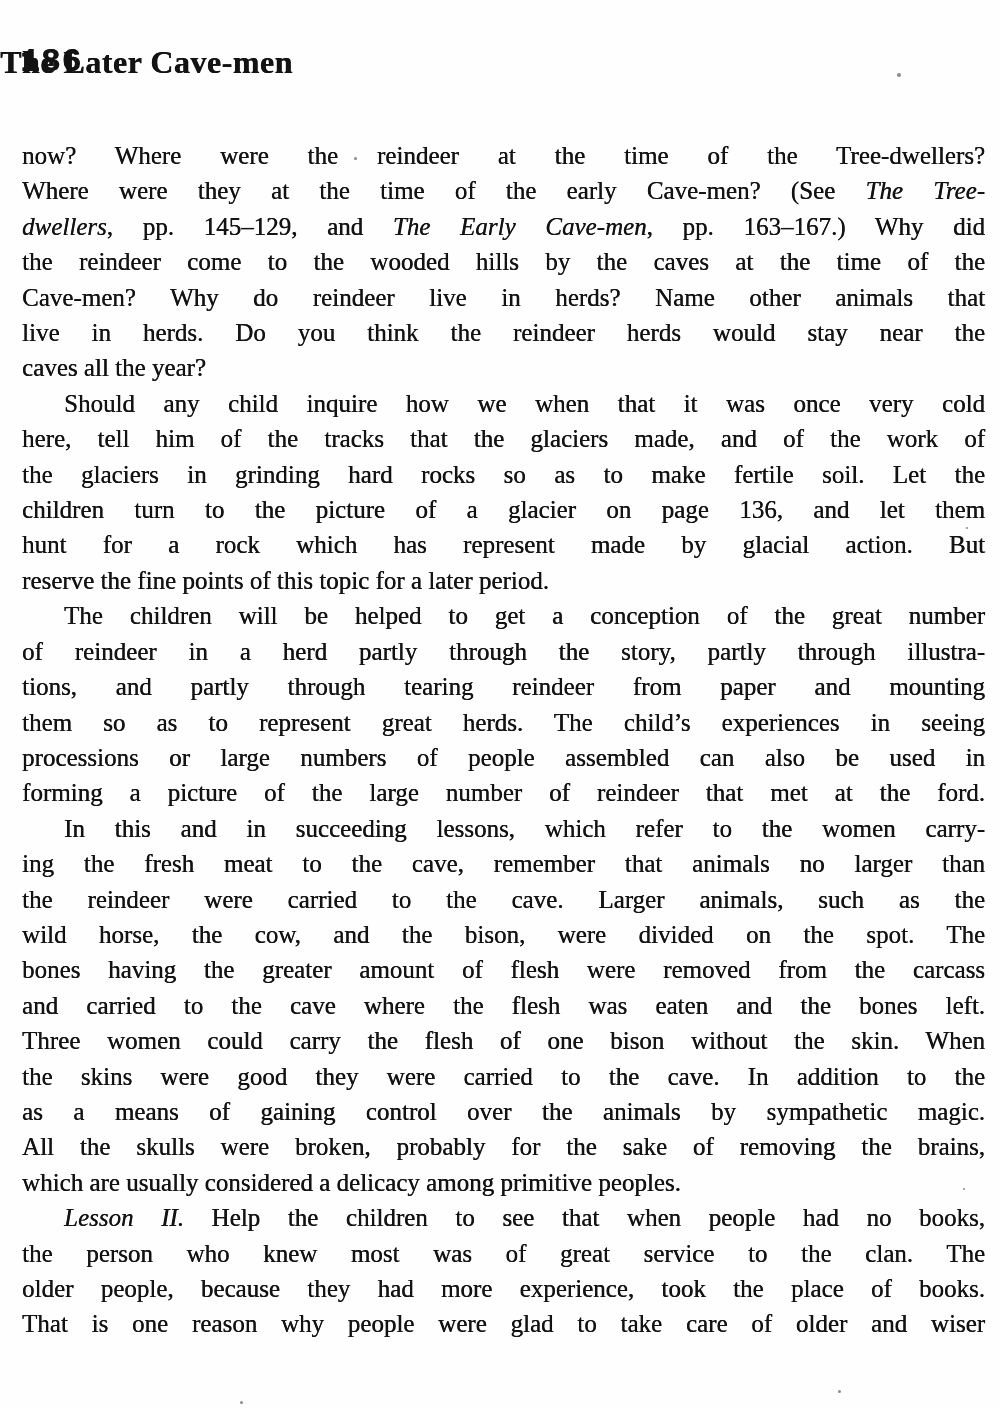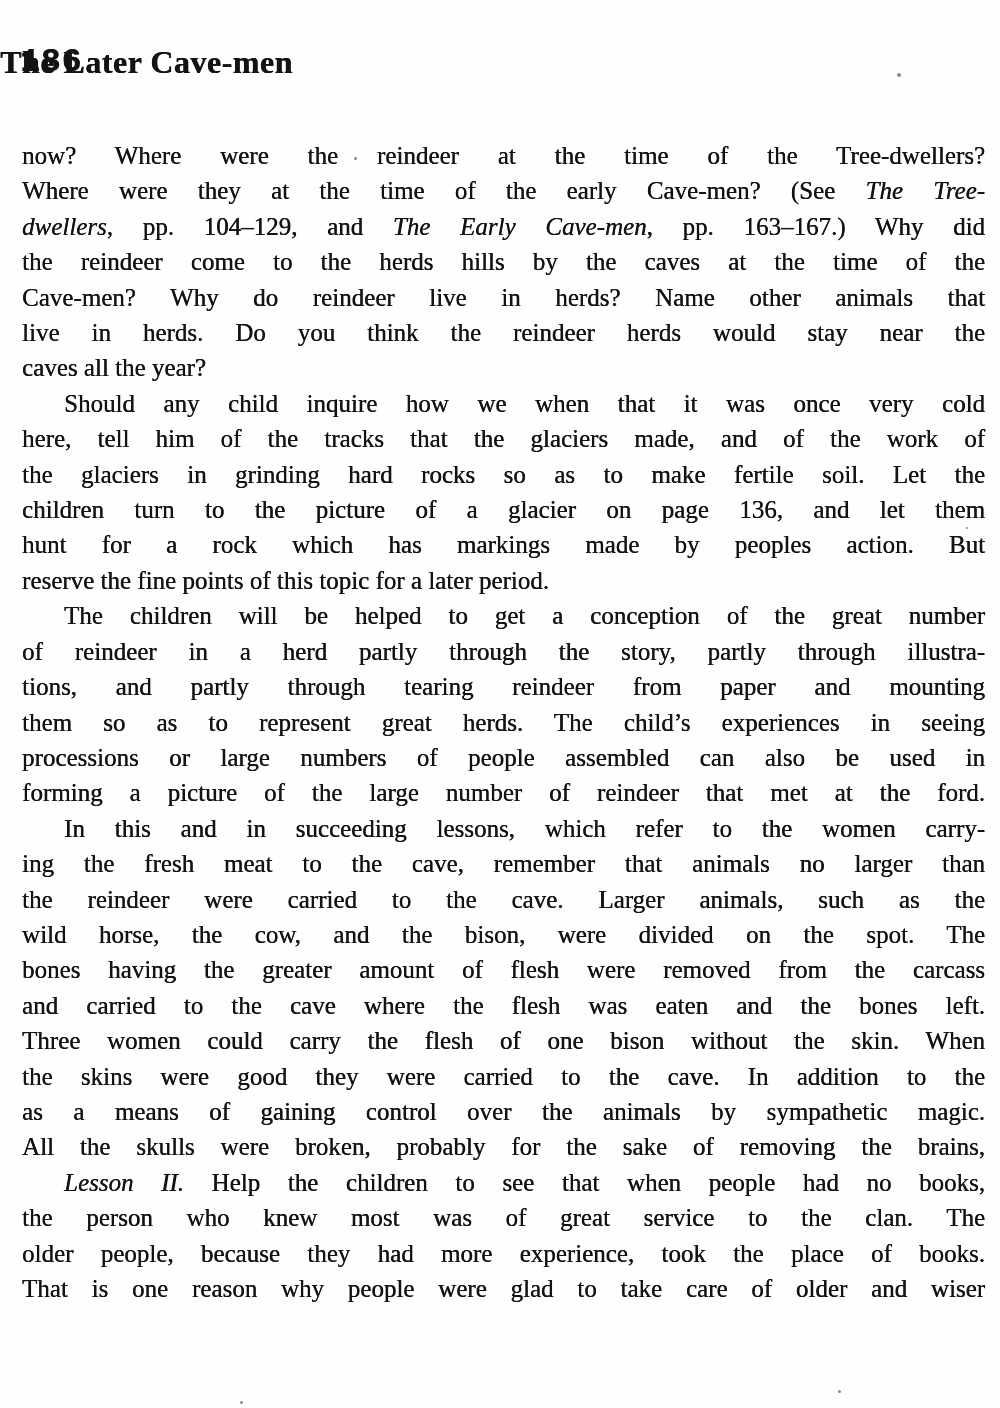--- a/index.html
+++ b/index.html
@@ -75,32 +75,32 @@
 <body>
 
 <div class="page">
   <div class="page-number">186</div>
   <div class="page-title">The Later Cave-men</div>
 
   <div class="page-body">
       <div class="para">
         <div class="line just"><span>now?  Where were the reindeer at the time of the Tree-dwellers?</span></div>
         <div class="line just"><span>Where were they at the time of the early Cave-men?  (See </span><span class="it">The Tree-</span></div>
-        <div class="line just"><span class="it">dwellers</span><span>, pp. 104–129, and </span><span class="it">The Early Cave-men</span><span>, pp. 163–167.)  Why did</span></div>
-        <div class="line just"><span>the reindeer come to the herds hills by the caves at the time of the</span></div>
+        <div class="line just"><span class="it">dwellers</span><span>, pp. 145–129, and </span><span class="it">The Early Cave-men</span><span>, pp. 163–167.)  Why did</span></div>
+        <div class="line just"><span>the reindeer come to the wooded hills by the caves at the time of the</span></div>
         <div class="line just"><span>Cave-men?  Why do reindeer live in herds?  Name other animals that</span></div>
         <div class="line just"><span>live in herds.  Do you think the reindeer herds would stay near the</span></div>
         <div class="line"><span>caves all the year?</span></div>
       </div>
       <div class="para indent">
         <div class="line just"><span>Should any child inquire how we when that it was once very cold</span></div>
         <div class="line just"><span>here, tell him of the tracks that the glaciers made, and of the work of</span></div>
         <div class="line just"><span>the glaciers in grinding hard rocks so as to make fertile soil.  Let the</span></div>
         <div class="line just"><span>children turn to the picture of a glacier on page 136, and let them</span></div>
-        <div class="line just"><span>hunt for a rock which has markings made by peoples action.  But</span></div>
+        <div class="line just"><span>hunt for a rock which has represent made by glacial action.  But</span></div>
         <div class="line"><span>reserve the fine points of this topic for a later period.</span></div>
       </div>
       <div class="para indent">
         <div class="line just"><span>The children will be helped to get a conception of the great number</span></div>
         <div class="line just"><span>of reindeer in a herd partly through the story, partly through illustra-</span></div>
         <div class="line just"><span>tions, and partly through tearing reindeer from paper and mounting</span></div>
         <div class="line just"><span>them so as to represent great herds.  The child’s experiences in seeing</span></div>
         <div class="line just"><span>processions or large numbers of people assembled can also be used in</span></div>
         <div class="line just"><span>forming a picture of the large number of reindeer that met at the ford.</span></div>
       </div>
@@ -108,20 +108,21 @@
         <div class="line just"><span>In this and in succeeding lessons, which refer to the women carry-</span></div>
         <div class="line just"><span>ing the fresh meat to the cave, remember that animals no larger than</span></div>
         <div class="line just"><span>the reindeer were carried to the cave.  Larger animals, such as the</span></div>
         <div class="line just"><span>wild horse, the cow, and the bison, were divided on the spot.  The</span></div>
         <div class="line just"><span>bones having the greater amount of flesh were removed from the carcass</span></div>
         <div class="line just"><span>and carried to the cave where the flesh was eaten and the bones left.</span></div>
         <div class="line just"><span>Three women could carry the flesh of one bison without the skin.  When</span></div>
         <div class="line just"><span>the skins were good they were carried to the cave.  In addition to the</span></div>
         <div class="line just"><span>as a means of gaining control over the animals by sympathetic magic.</span></div>
         <div class="line just"><span>All the skulls were broken, probably for the sake of removing the brains,</span></div>
+        <div class="line"><span>which are usually considered a delicacy among primitive peoples.</span></div>
       </div>
       <div class="para indent">
         <div class="line just"><span class="it">Lesson II.</span><span>  Help the children to see that when people had no books,</span></div>
         <div class="line just"><span>the person who knew most was of great service to the clan.  The</span></div>
         <div class="line just"><span>older people, because they had more experience, took the place of books.</span></div>
         <div class="line just"><span>That is one reason why people were glad to take care of older and wiser</span></div>
       </div>
     </div>
 
   <div class="speck s1"></div>

